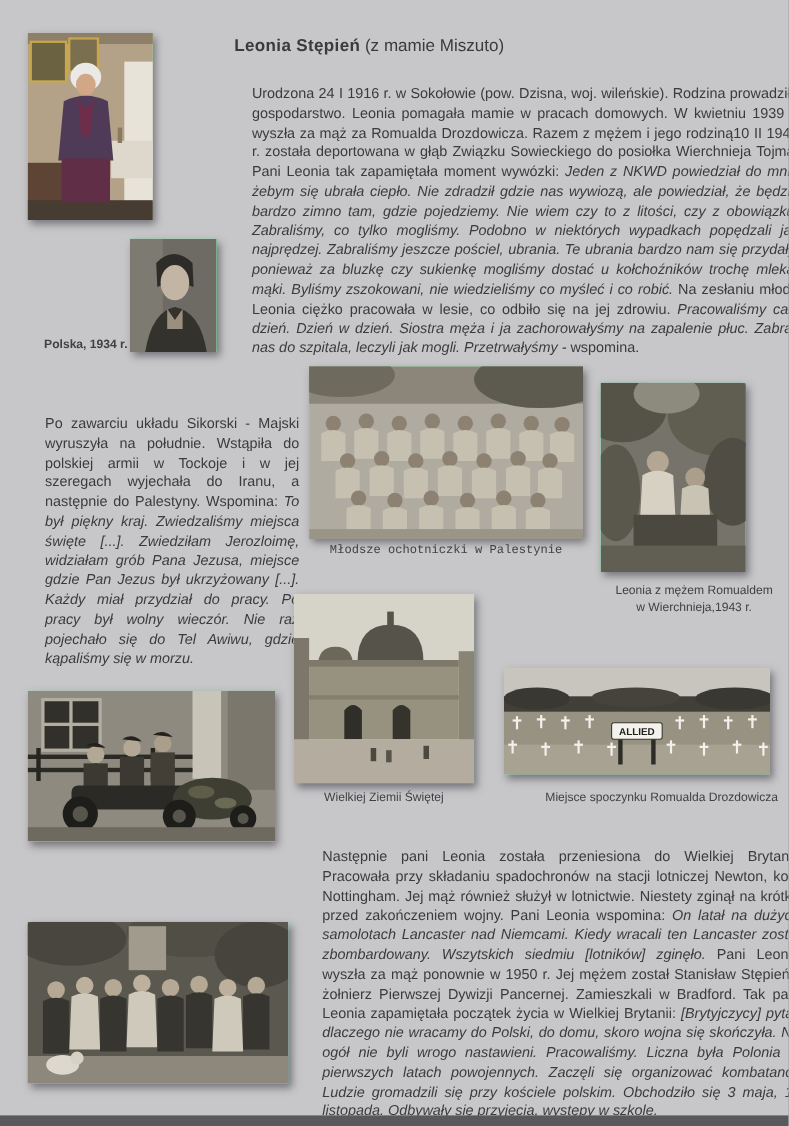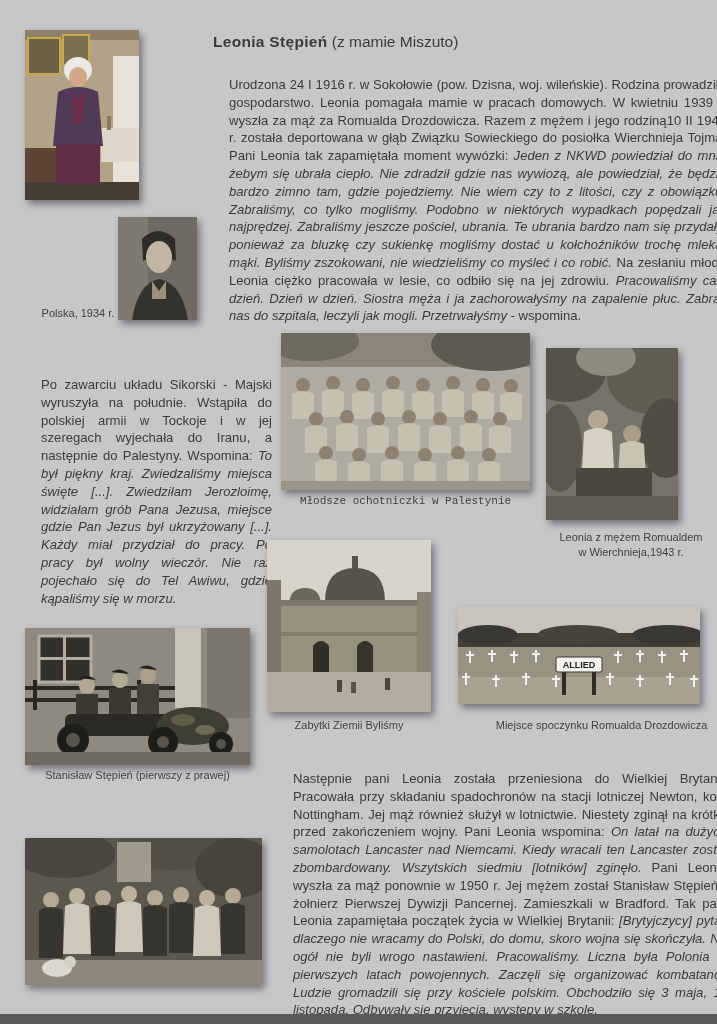--- a/index.html
+++ b/index.html
@@ -47,21 +47,21 @@
   <div class="photo" style="left:118px;top:217px;width:79px;height:103px;">
     <svg viewBox="0 0 79 103">
       <rect width="79" height="103" fill="#6e6b64"></rect>
       <rect x="0" y="0" width="30" height="103" fill="#7d7a71"></rect>
       <path d="M24 22 Q40 6 57 22 L58 44 Q40 36 25 44 Z" fill="#2e2c28"></path>
       <ellipse cx="41" cy="40" rx="13" ry="16" fill="#c2b5a3"></ellipse>
       <path d="M14 103 Q20 66 41 62 Q64 66 70 103 Z" fill="#34322d"></path>
       <path d="M34 64 L41 74 L48 64 L48 82 L34 82 Z" fill="#9b907e"></path>
     </svg>
   </div>
-  <div class="caption" style="left:28px;top:306px;width:100px;">Polska, 1934 r.</div>
+  <div class="caption" style="left:28px;top:306px;width:100px;font-weight:bold;">Polska, 1934 r.</div>
 
   <div class="title">
     <span class="b">Leonia  Stępień</span><span> (z mamie Miszuto)</span>
   </div>
 
   <p class="body p1">
     <span>Urodzona 24 I 1916 r. w Sokołowie (pow. Dzisna, woj. wileńskie). Rodzina prowadziła gospodarstwo. Leonia pomagała mamie w pracach domowych. W kwietniu 1939 r. wyszła za mąż za Romualda Drozdowicza. Razem z mężem i jego rodziną10 II 1940 r. została deportowana w głąb Związku Sowieckiego do posiołka Wierchnieja Tojma. Pani Leonia tak zapamiętała moment wywózki: </span><em>Jeden z NKWD powiedział do mnie żebym się ubrała ciepło. Nie zdradził gdzie nas wywiozą, ale powiedział, że będzie bardzo zimno tam, gdzie pojedziemy. Nie wiem czy to z litości, czy z obowiązku. Zabraliśmy, co tylko mogliśmy. Podobno w niektórych wypadkach popędzali jak najprędzej. Zabraliśmy jeszcze pościel, ubrania. Te ubrania bardzo nam się przydały, ponieważ za bluzkę czy sukienkę mogliśmy dostać u kołchoźników trochę mleka, mąki. Byliśmy zszokowani, nie wiedzieliśmy co myśleć i co robić.</em><span> Na zesłaniu młoda Leonia ciężko pracowała w lesie, co odbiło się na jej zdrowiu. </span><em>Pracowaliśmy cały dzień. Dzień w dzień. Siostra męża i ja zachorowałyśmy na zapalenie płuc. Zabrali nas do szpitala, leczyli jak mogli. Przetrwałyśmy - </em><span>wspomina.</span>
   </p>
 
   <p class="body p2">
@@ -139,21 +139,21 @@
       <path d="M46 132 L46 106 Q54 96 62 106 L62 132 Z" fill="#302e28"></path>
       <path d="M90 132 L90 106 Q98 96 106 106 L106 132 Z" fill="#35332c"></path>
       <rect x="0" y="40" width="14" height="132" fill="#7c776a"></rect>
       <rect x="150" y="52" width="14" height="120" fill="#8a8475"></rect>
       <rect x="0" y="132" width="164" height="40" fill="#b4ad9f"></rect>
       <rect x="70" y="140" width="5" height="12" fill="#4a483f"></rect>
       <rect x="84" y="142" width="5" height="11" fill="#55534a"></rect>
       <rect x="118" y="138" width="5" height="12" fill="#4a483f"></rect>
     </svg>
   </div>
-  <div class="caption" style="left:267px;top:718px;width:164px;">Zabytki Ziemii Byliśmy</div>
+  <div class="caption" style="left:267px;top:718px;width:164px;">Wielkiej Ziemii Świętej</div>
 
   <div class="photo" style="left:458px;top:607px;width:242px;height:97px;">
     <svg viewBox="0 0 242 97">
       <defs>
         <g id="cross">
             <rect x="-1" y="-6" width="2" height="12" fill="#f2f0ea"></rect>
             <rect x="-4" y="-3" width="8" height="2" fill="#f2f0ea"></rect>
           </g>
       </defs>
       <rect width="242" height="97" fill="#c7c5be"></rect>
@@ -217,21 +217,20 @@
       <circle cx="48" cy="112" r="16" fill="#1d1d1a"></circle>
         <circle cx="48" cy="112" r="7" fill="#57554c"></circle>
       <circle cx="138" cy="114" r="15" fill="#1d1d1a"></circle>
         <circle cx="138" cy="114" r="6" fill="#57554c"></circle>
       <circle cx="196" cy="116" r="12" fill="#1d1d1a"></circle>
         <circle cx="196" cy="116" r="5" fill="#57554c"></circle>
       <rect x="0" y="124" width="225" height="13" fill="#6e6a60"></rect>
     </svg>
   </div>
   <div class="caption" style="left:22px;top:768px;width:231px;">
-    <div>Stanisław Stępień (pierwszy z prawej)</div>
   </div>
 
   <p class="body p3">
     <span>Następnie pani Leonia została przeniesiona do Wielkiej Brytanii. Pracowała przy składaniu spadochronów na stacji lotniczej Newton, koło Nottingham. Jej mąż również służył w lotnictwie. Niestety zginął na krótko przed zakończeniem wojny. Pani Leonia wspomina:  </span><em>On latał na dużych samolotach Lancaster nad Niemcami. Kiedy wracali ten Lancaster został zbombardowany. Wszytskich siedmiu [lotników] zginęło. </em><span> Pani Leonia wyszła za mąż ponownie w 1950 r. Jej mężem został Stanisław Stępień - żołnierz Pierwszej Dywizji Pancernej. Zamieszkali w Bradford. Tak pani Leonia zapamiętała początek życia w Wielkiej Brytanii: </span><em>[Brytyjczycy] pytali dlaczego nie wracamy do Polski, do domu, skoro wojna się skończyła. Na ogół nie byli wrogo nastawieni. Pracowaliśmy. Liczna była Polonia w pierwszych latach powojennych. Zaczęli się organizować kombatanci. Ludzie gromadzili się przy kościele polskim. Obchodziło się 3 maja, 11 listopada. Odbywały się przyjęcia, występy w szkole.</em>
   </p>
 
   <div class="photo" style="left:25px;top:838px;width:237px;height:147px;">
     <svg viewBox="0 0 237 147">
       <defs>
         <g id="wdark">

